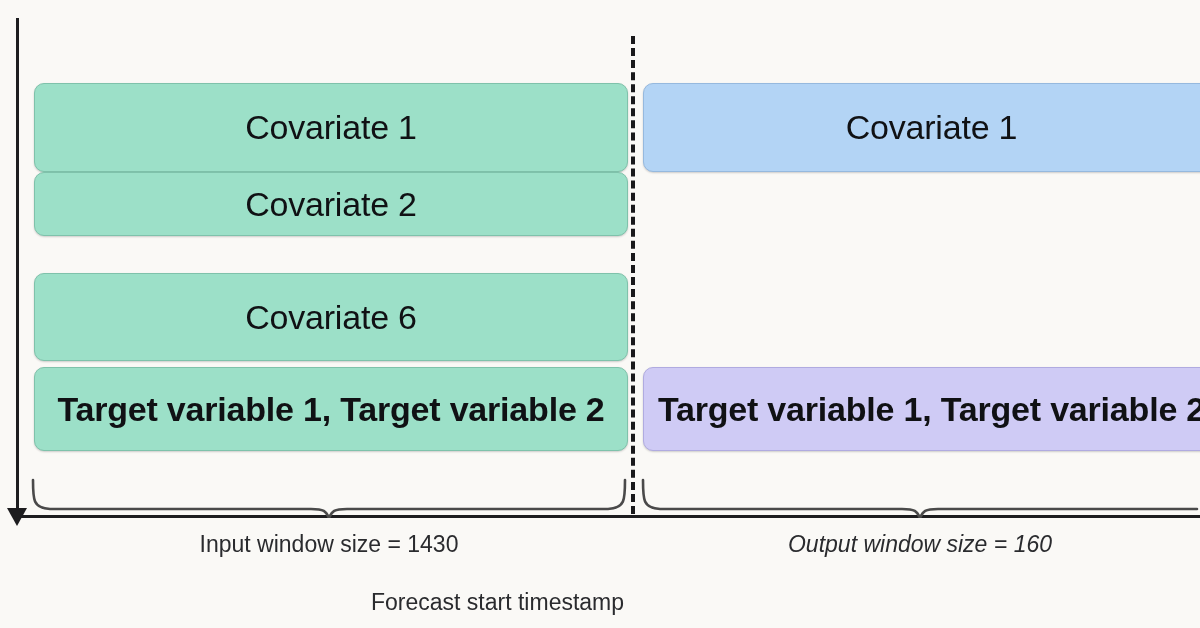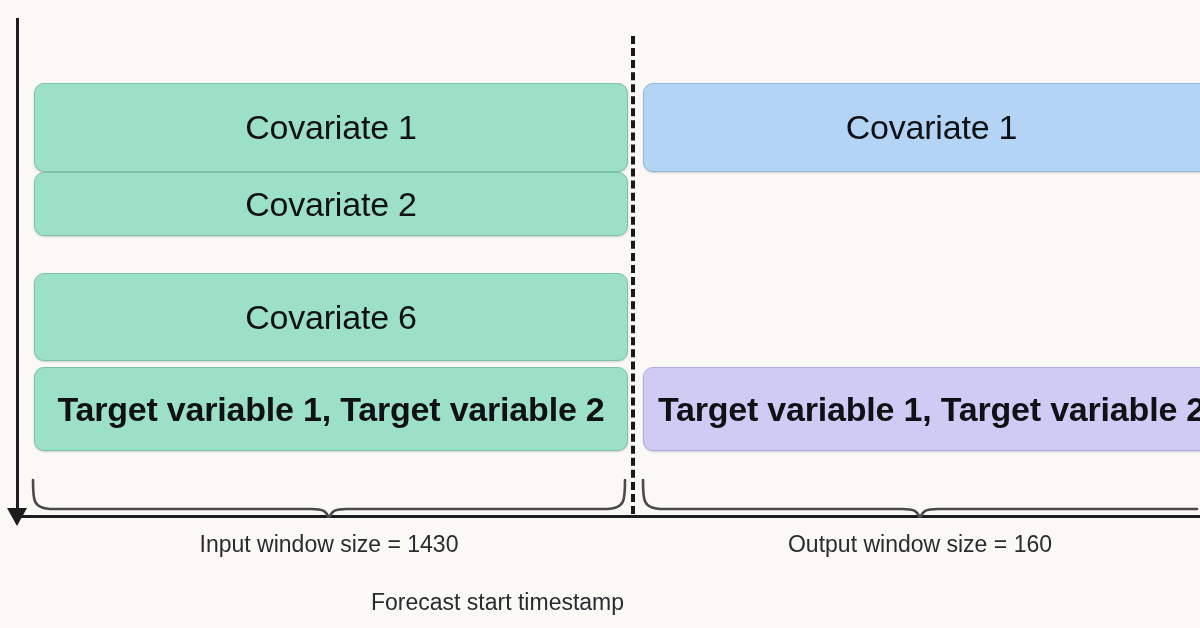--- a/index.html
+++ b/index.html
@@ -114,21 +114,21 @@
 
   
   .win-label {
     position: absolute;
     top: 531px;
     text-align: center;
     font-size: 23px;
     color: #2a2b2e;
   }
   .win-in  { left: 30px;  width: 598px; }
-  .win-out { left: 640px; width: 560px; }
+  .win-out { left: 640px; width: 560px; font-style: italic; }
 
   
   .forecast-label {
     position: absolute;
     top: 589px;
     left: 371px;
     width: 520px;
     text-align: left;
     font-size: 23px;
     color: #2a2b2e;

